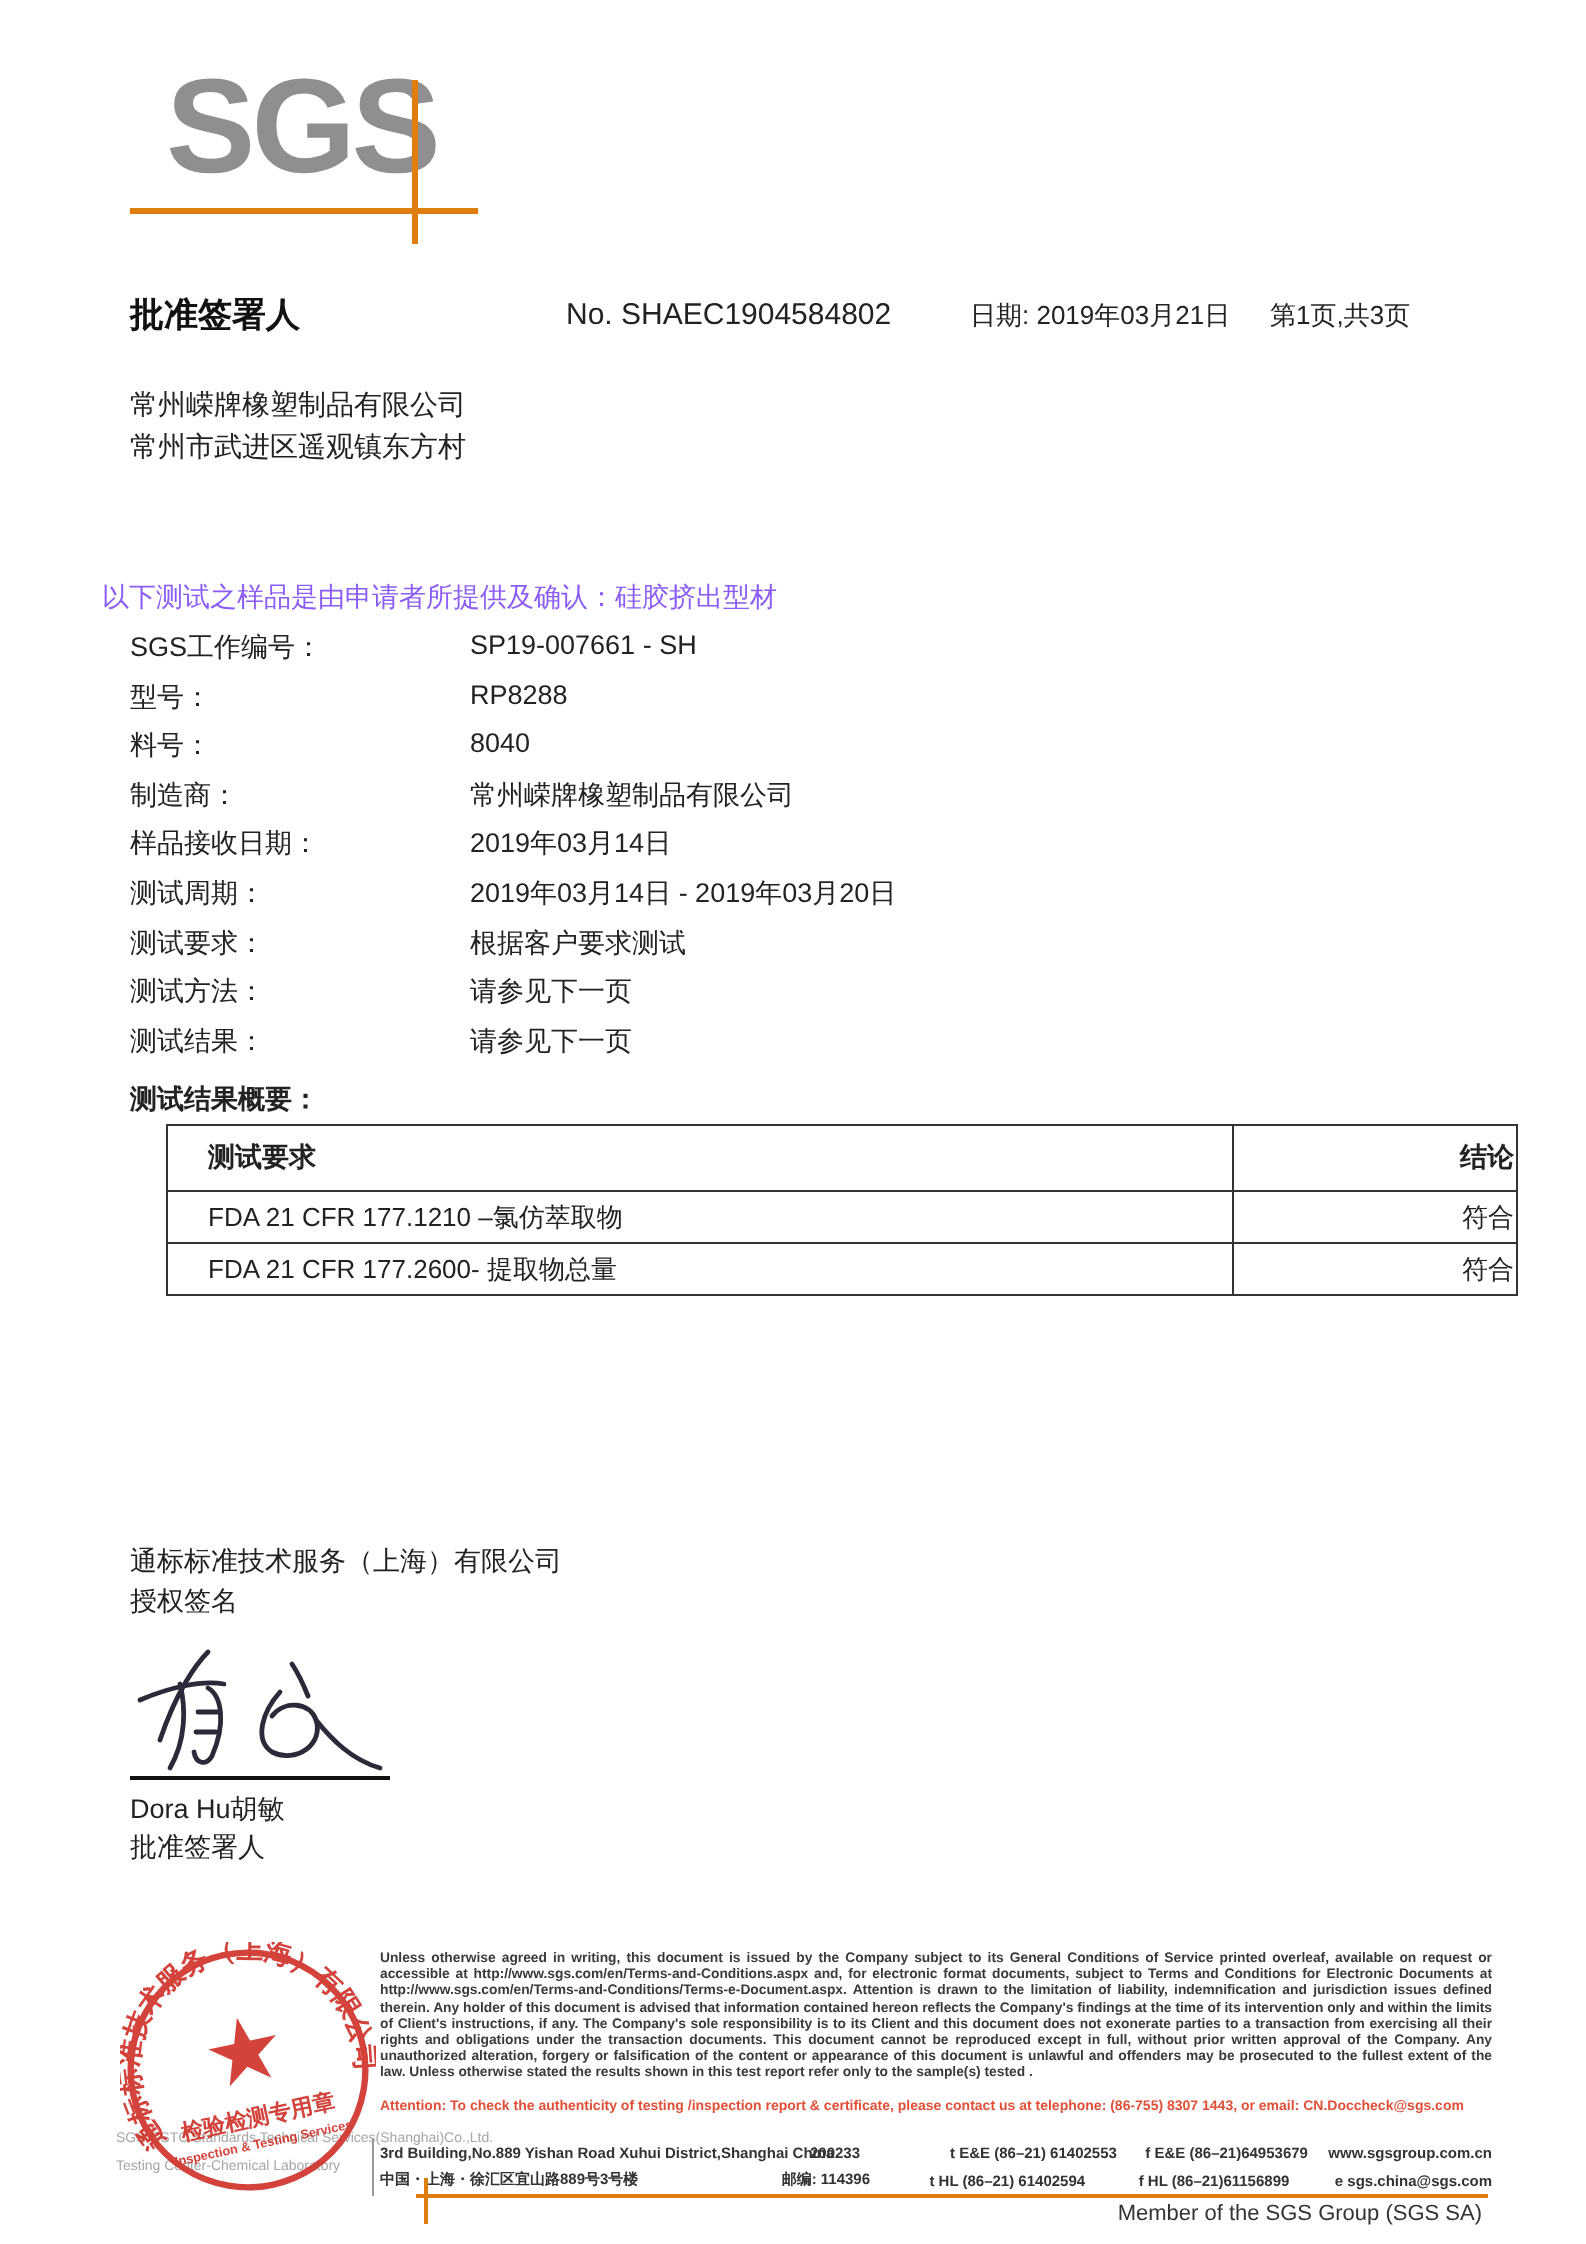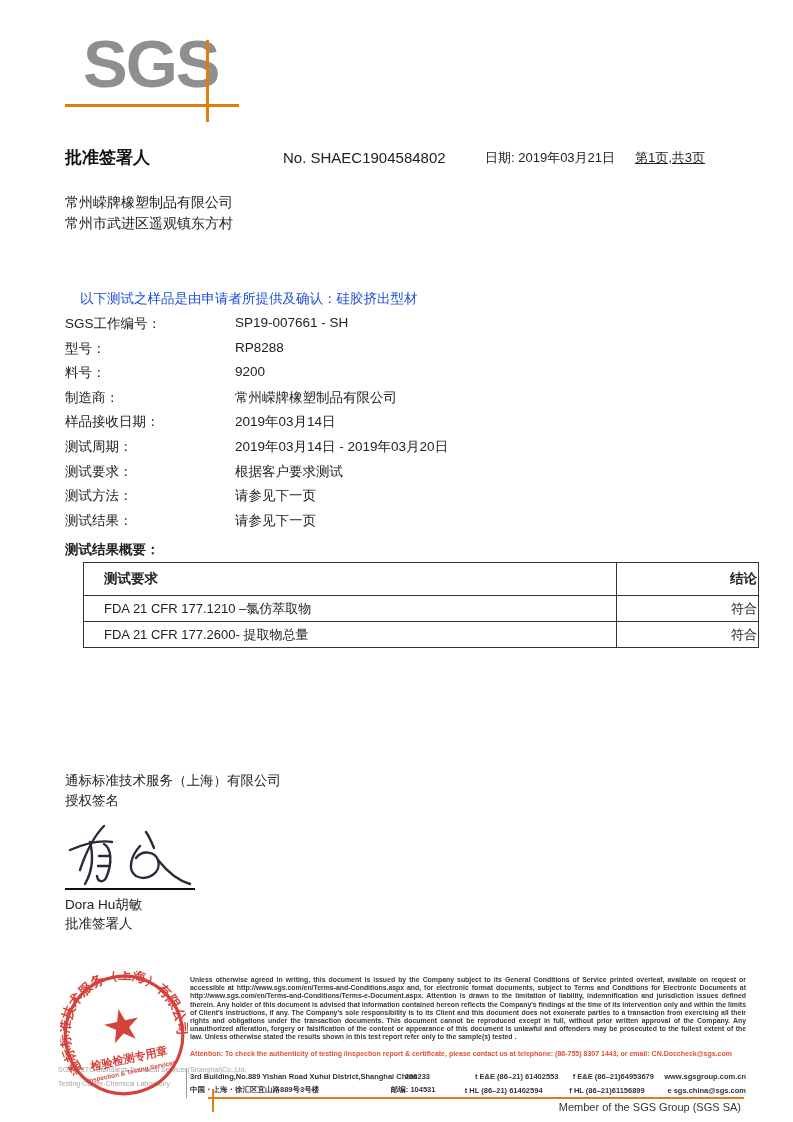--- a/index.html
+++ b/index.html
@@ -10,25 +10,25 @@
   
   .logo-text{position:absolute;left:83px;top:30px;font-size:67px;font-weight:bold;
     color:#8f8f8f;letter-spacing:-2px;line-height:1;}
   .logo-underline{position:absolute;left:65px;top:104px;width:174px;height:3px;background:#dd7e0e;}
   .logo-vline{position:absolute;left:206px;top:40px;width:3px;height:82px;background:#dd7e0e;}
   
   .title-row{position:absolute;left:65px;top:146px;width:676px;height:24px;}
   .doc-title{position:absolute;left:0;top:0;font-size:17px;font-weight:bold;color:#111;}
   .report-no{position:absolute;left:218px;top:3px;font-size:15px;color:#222;}
   .report-date{position:absolute;left:420px;top:3px;font-size:13px;color:#222;}
-  .page-info{position:absolute;left:570px;top:3px;font-size:13px;color:#222;text-decoration:underline;}
+  .page-info{position:absolute;left:570px;top:3px;font-size:13px;color:#222;}
   
   .applicant{position:absolute;left:65px;top:192px;font-size:14px;line-height:21px;color:#222;}
   
-  .intro{position:absolute;left:80px;top:290px;font-size:13.5px;color:#1d4ed8;}
+  .intro{position:absolute;left:51px;top:290px;font-size:13.5px;color:#8b5cf6;}
   
   .fields{position:absolute;left:65px;top:315px;width:600px;}
   .field-row{height:24.6px;font-size:13.5px;position:relative;text-decoration:underline;}
   .field-label{position:absolute;left:0;top:0;}
   .field-value{position:absolute;left:170px;top:0;}
   
   .summary-label{position:absolute;left:65px;top:541px;font-size:13.5px;font-weight:bold;color:#222;}
   .summary-table{position:absolute;left:83px;top:562px;width:676px;border-collapse:collapse;
     font-size:13px;color:#222;}
   .summary-table th,.summary-table td{border:1px solid #333;}
@@ -88,21 +88,21 @@
     <div class="field-row">
       <span class="field-label">SGS工作编号：</span>
       <span class="field-value">SP19-007661 - SH</span>
     </div>
     <div class="field-row">
       <span class="field-label">型号：</span>
       <span class="field-value">RP8288</span>
     </div>
     <div class="field-row">
       <span class="field-label">料号：</span>
-      <span class="field-value">9200</span>
+      <span class="field-value">8040</span>
     </div>
     <div class="field-row">
       <span class="field-label">制造商：</span>
       <span class="field-value">常州嵘牌橡塑制品有限公司</span>
     </div>
     <div class="field-row">
       <span class="field-label">样品接收日期：</span>
       <span class="field-value">2019年03月14日</span>
     </div>
     <div class="field-row">
@@ -170,21 +170,21 @@
   <div class="addr-block">
     <div class="addr-row">
       <span class="addr-main">3rd Building,No.889 Yishan Road Xuhui District,Shanghai China</span>
       <span class="addr-zip">200233</span>
       <span class="addr-tel">t E&amp;E (86–21) 61402553</span>
       <span class="addr-fax">f E&amp;E (86–21)64953679</span>
       <span class="addr-web">www.sgsgroup.com.cn</span>
     </div>
     <div class="addr-row">
       <span class="addr-main">中国・上海・徐汇区宜山路889号3号楼</span>
-      <span class="addr-zip">邮编: 104531</span>
+      <span class="addr-zip">邮编: 114396</span>
       <span class="addr-tel">t HL (86–21) 61402594</span>
       <span class="addr-fax">f HL (86–21)61156899</span>
       <span class="addr-web">e  sgs.china@sgs.com</span>
     </div>
   </div>
 
   <div class="cstc-line1">SGS-CSTC Standards Technical Services(Shanghai)Co.,Ltd.</div>
   <div class="cstc-line2">Testing Center-Chemical Laboratory</div>
 
   <div class="footer-rule"></div>

